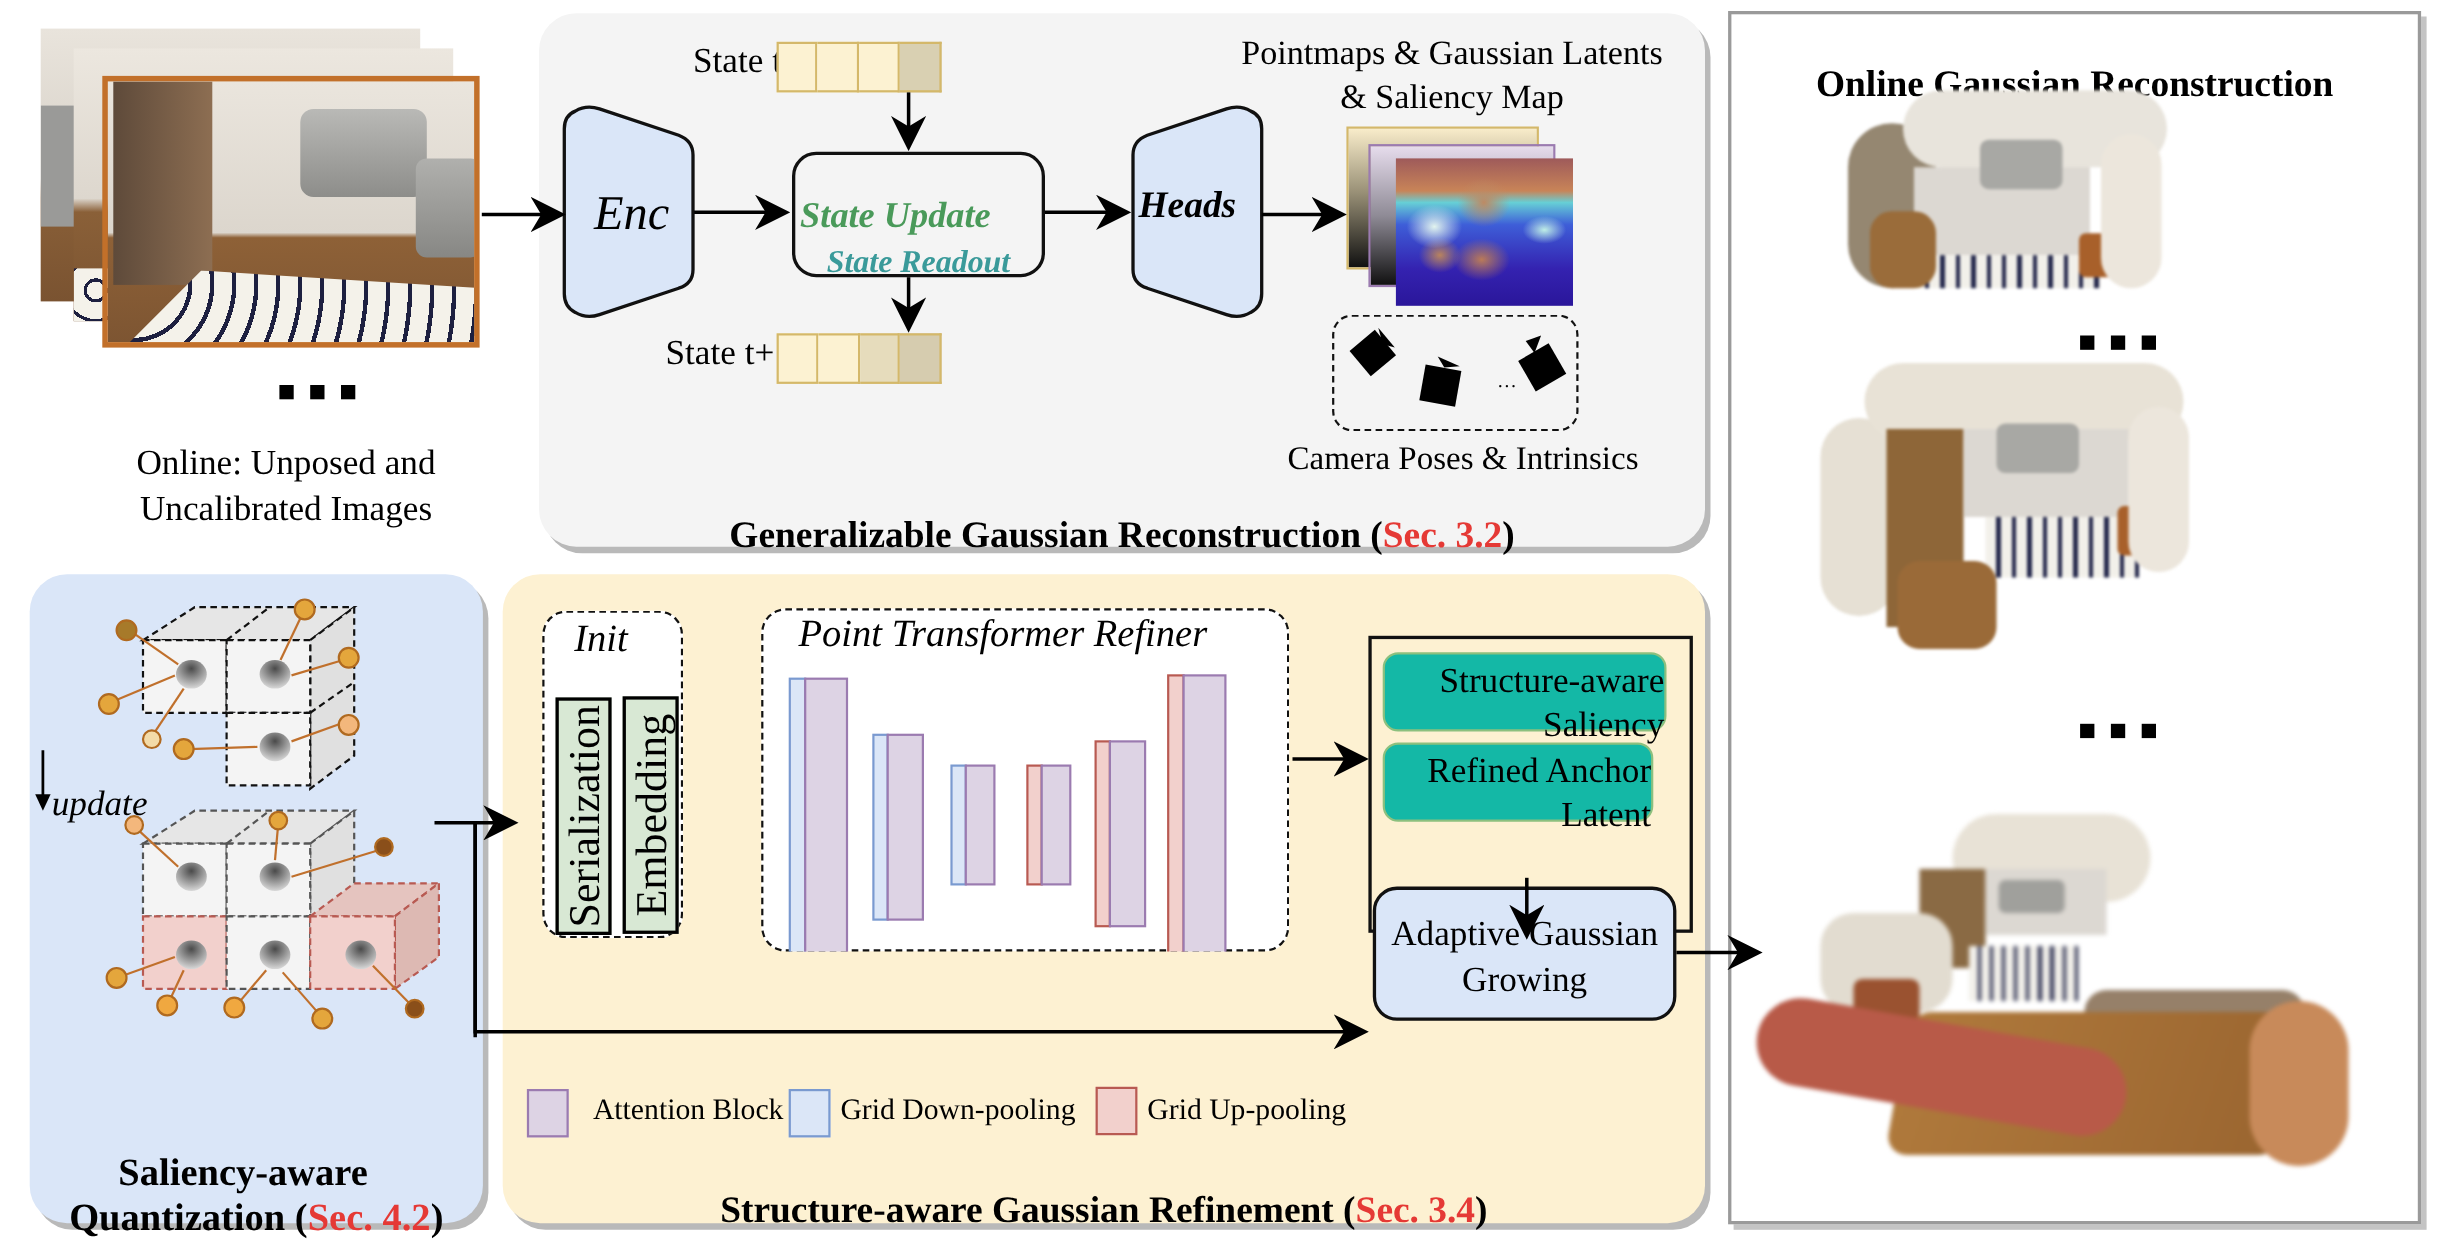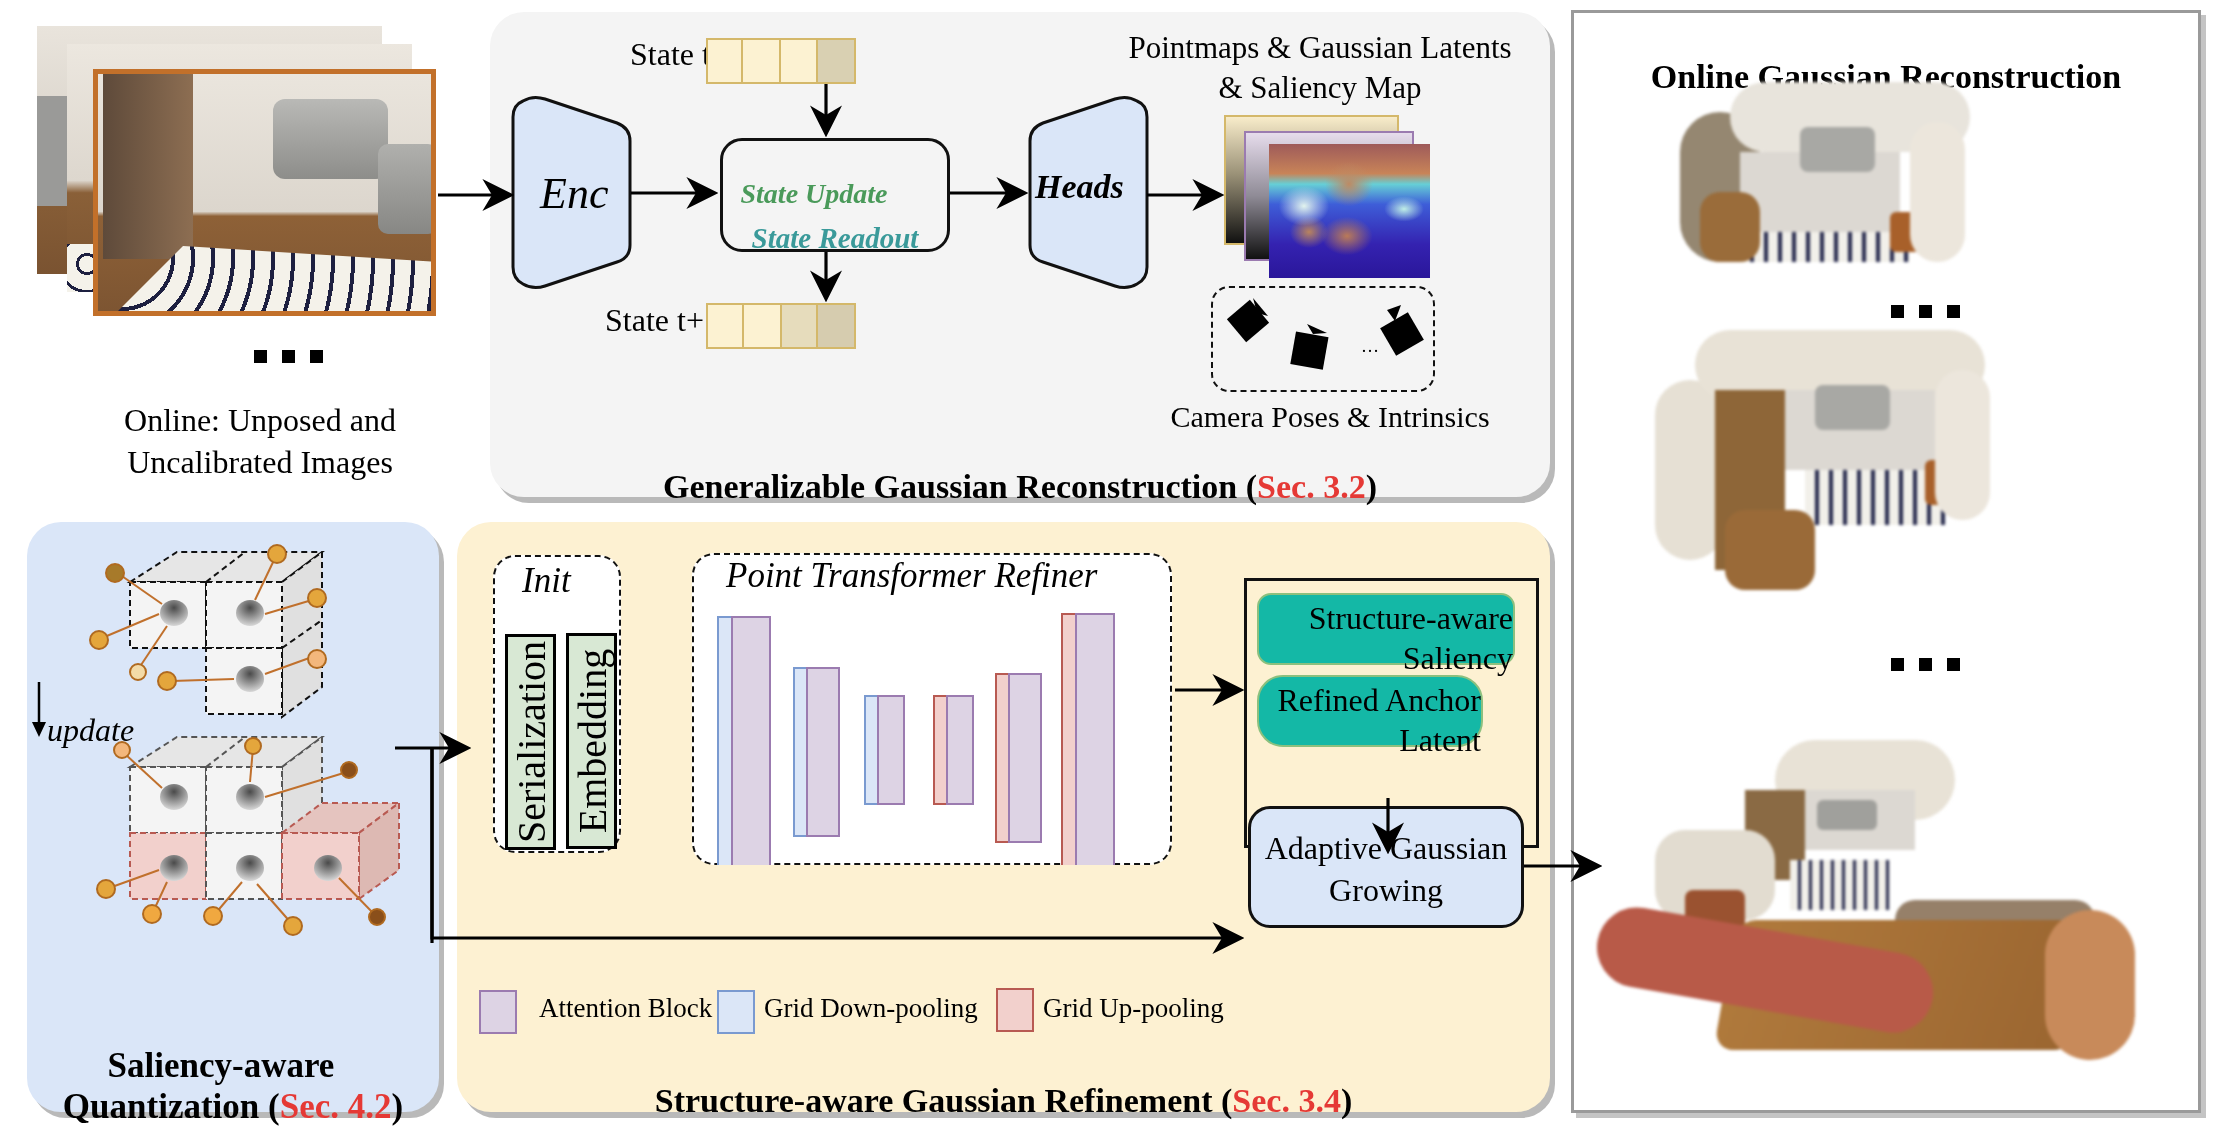--- a/index.html
+++ b/index.html
@@ -60,21 +60,21 @@
   <div style="width:37px;height:46px;background:#fcf2d2;border:2px solid #d4b86a;border-left:none;box-sizing:border-box;"></div>
   <div style="width:38px;height:46px;background:#d9d0b2;border:2px solid #d4b86a;border-left:none;box-sizing:border-box;"></div>
 </div>
 
 <svg class="abs" style="left:505px;top:95px;" width="130" height="200">
   <path d="M18,6 Q28,0 40,4 L112,28 Q125,33 125,46 L125,150 Q125,163 112,167 L40,191 Q28,195 18,189 Q8,184 8,172 L8,22 Q8,10 18,6 Z" fill="#dae6f8" stroke="#111" stroke-width="3"></path>
 </svg>
 <div class="t ital" style="left:540px;top:168px;font-size:44px;">Enc</div>
 
 <div class="abs" style="left:720px;top:138px;width:230px;height:114px;border:3px solid #111;border-radius:22px;background:#f4f4f4;box-sizing:border-box;"></div>
-<div class="t ctr bold ital" style="left:720px;width:188px;top:158px;font-size:28px;color:#4a9a5a;">State Update</div>
+<div class="t ctr bold ital" style="left:720px;width:188px;top:158px;font-size:33px;color:#4a9a5a;">State Update</div>
 <div class="t ctr bold ital" style="left:720px;width:230px;top:202px;font-size:29px;color:#3a9a9a;">State Readout</div>
 
 <div class="t" style="left:605px;top:302px;font-size:32px;">State t+1</div>
 <div class="abs" style="left:706px;top:303px;display:flex;">
   <div style="width:38px;height:46px;background:#fcf2d2;border:2px solid #d4b86a;box-sizing:border-box;"></div>
   <div style="width:38px;height:46px;background:#fcf2d2;border:2px solid #d4b86a;border-left:none;box-sizing:border-box;"></div>
   <div style="width:36px;height:46px;background:#e6dcbc;border:2px solid #d4b86a;border-left:none;box-sizing:border-box;"></div>
   <div style="width:38px;height:46px;background:#d6ccaf;border:2px solid #d4b86a;border-left:none;box-sizing:border-box;"></div>
 </div>
 
@@ -239,21 +239,21 @@
     <rect x="304" y="121" width="13" height="168" fill="#f2d0cc" stroke="#b85a52" stroke-width="2"></rect>
     <rect x="317" y="121" width="32" height="168" fill="#ddd3e4" stroke="#9b7bb0" stroke-width="2"></rect>
     <rect x="370" y="61" width="14" height="280" fill="#f2d0cc" stroke="#b85a52" stroke-width="2"></rect>
     <rect x="384" y="61" width="38" height="280" fill="#ddd3e4" stroke="#9b7bb0" stroke-width="2"></rect>
   </svg>
 
 <div class="abs" style="left:1244px;top:578px;width:295px;height:270px;border:3px solid #111;background:#fdf1d2;box-sizing:border-box;"></div>
 <div class="greenbox" style="left:1257px;top:593px;width:258px;height:72px;padding-top:3px;box-sizing:border-box;">
   <span>Structure-aware Saliency</span>
 </div>
-<div class="greenbox" style="left:1257px;top:675px;width:226px;height:72px;padding-top:3px;box-sizing:border-box;border-radius:26px;">
+<div class="greenbox" style="left:1257px;top:675px;width:246px;height:72px;padding-top:3px;box-sizing:border-box;">
   <span>Refined Anchor Latent</span>
 </div>
 
 <div class="abs" style="left:1248px;top:806px;width:276px;height:122px;border:3px solid #111;border-radius:22px;background:#dae6f8;box-sizing:border-box;
             font-size:32px;text-align:center;line-height:42px;padding-top:18px;">
   <span>Adaptive Gaussian Growing</span>
 </div>
 
 <div class="legend-sw" style="left:479px;top:990px;background:#ddd3e4;border:2px solid #9b7bb0;"></div>
 <div class="legend-tx" style="left:527px;top:993px;margin-left:12px;">Attention Block</div>

